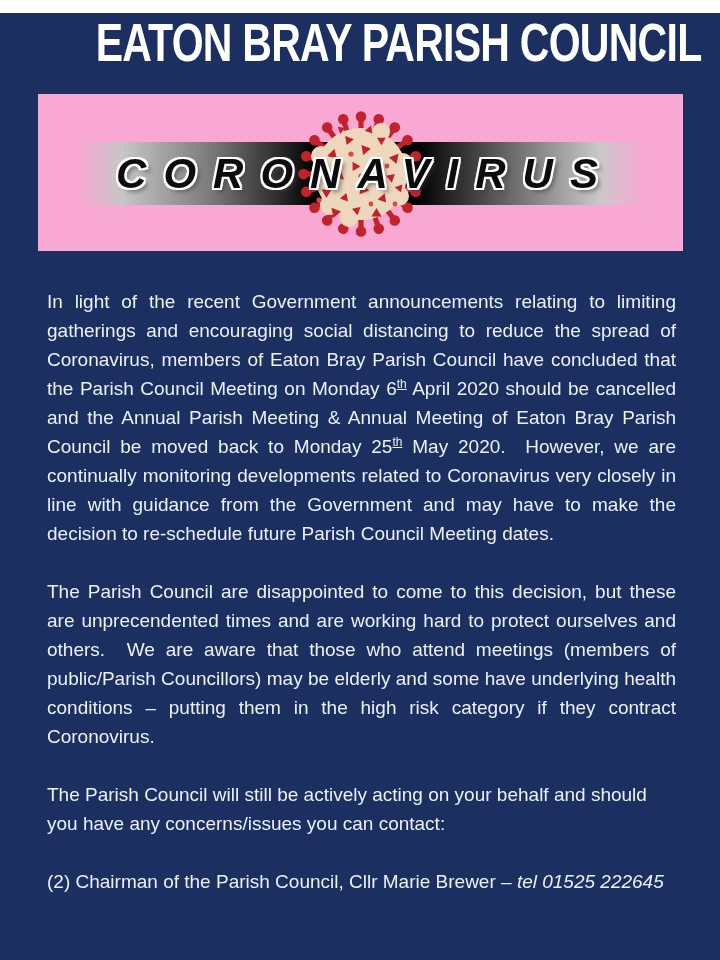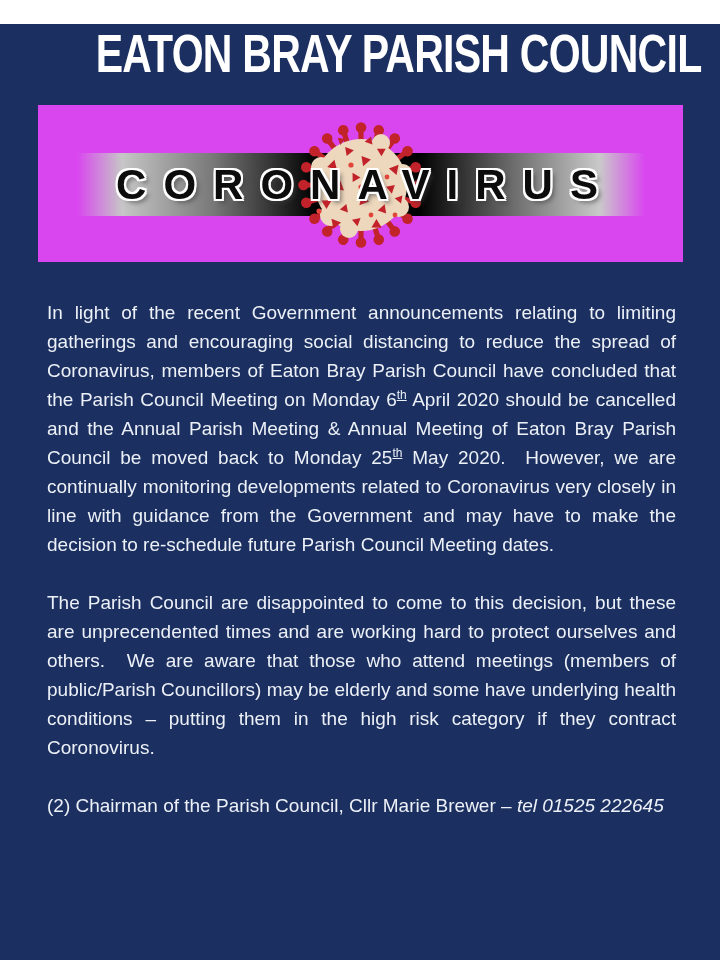--- a/index.html
+++ b/index.html
@@ -9,40 +9,41 @@
     overflow: hidden;
   }
   .page {
     position: relative;
     width: 720px; height: 960px;
     background: #1b2f60;
     color: #ecf0f7;
   }
   
   .title {
-    margin: 24px 0 0 0;
+    margin: 13px 0 0 0;
     text-align: center;
     font-size: 54px;
     line-height: 59px;
     font-weight: bold;
     color: #ffffff;
     white-space: nowrap;
   }
   .title .squeeze {
     display: inline-block;
     transform: scaleX(0.76);
     transform-origin: center;
     letter-spacing: -1px;
   }
   
   .banner {
     position: relative;
     margin: 22px 37px 0 38px;
     height: 157px;
-    background: #d946ef;
+    background: #f9a8d4;
+    font-style: italic;
   }
   .band {
     position: absolute;
     left: 39px; right: 38px;
     top: 48px; height: 63px;
     z-index: 1;
     background: linear-gradient(90deg,
       rgba(255,255,255,0) 0%, #c6c6c6 8%, #787878 24%,
       #000000 42%, #000000 60%, #6e6e6e 77%,
       #c9c9c9 92%, rgba(255,255,255,0) 100%);
@@ -174,19 +175,20 @@
 
     <div class="banner-word">CORONAVIRUS</div>
   </div>
 
   <div class="content">
 
     <p class="justify"><span>In light of the recent Government announcements relating to limiting gatherings and encouraging social distancing to reduce the spread of Coronavirus, members of Eaton Bray Parish Council have concluded that the Parish Council Meeting on Monday 6</span><sup>th</sup><span> April 2020 should be cancelled and the Annual Parish Meeting &amp; Annual Meeting of Eaton Bray Parish Council be moved back to Monday 25</span><sup>th</sup><span> May 2020.&nbsp; However, we are continually monitoring developments related to Coronavirus very closely in line with guidance from the Government and may have to make the decision to re-schedule future Parish Council Meeting dates.</span></p>
 
     <p class="justify">The Parish Council are disappointed to come to this decision, but these are unprecendented times and are working hard to protect ourselves and others.&nbsp; We are aware that those who attend meetings (members of public/Parish Councillors) may be elderly and some have underlying health conditions – putting them in the high risk category if they contract Coronovirus.</p>
 
+    <p>The Parish Council will still be actively acting on your behalf and should you have any concerns/issues you can contact:</p>
 
     <div class="contacts">
       <div class="contact-line"><span>(2) Chairman of the Parish Council, Cllr Marie Brewer – </span><span class="it">tel 01525 222645</span></div>
     </div>
 
   </div>
 </div>
 
 </body></html>

